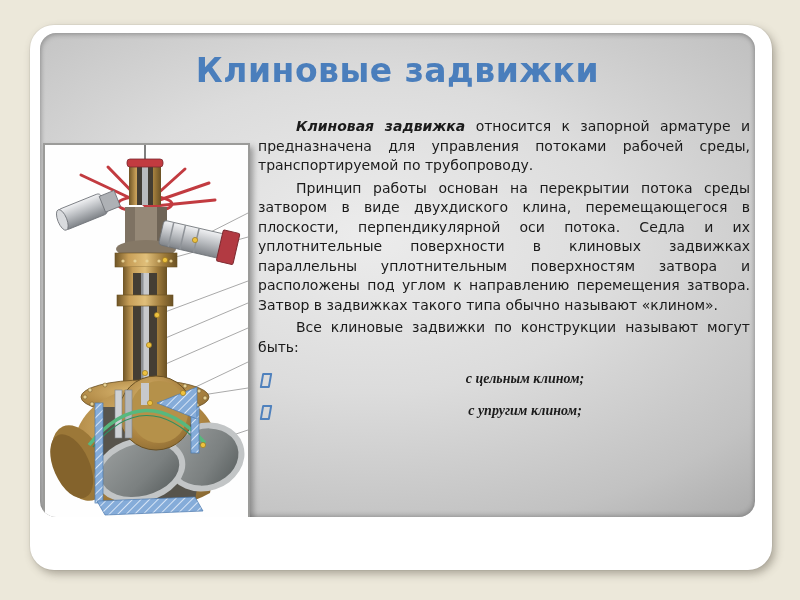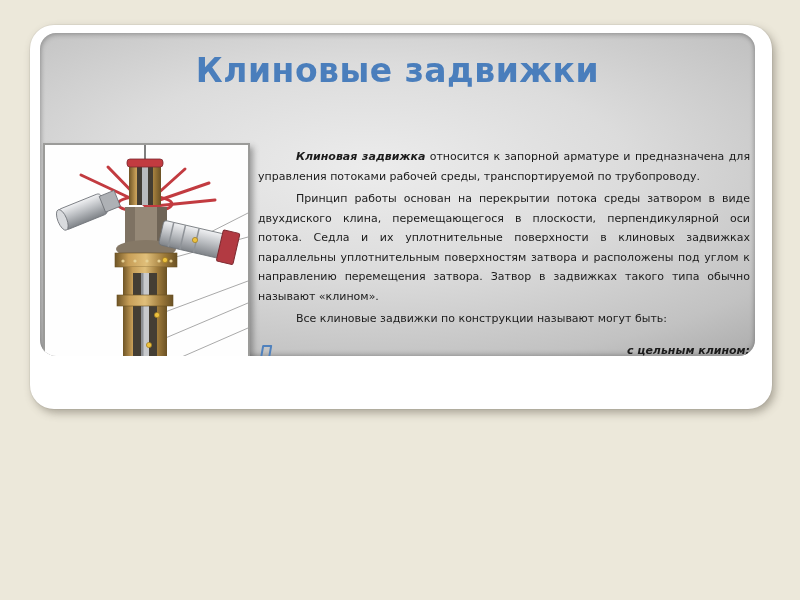--- a/index.html
+++ b/index.html
@@ -2,21 +2,21 @@
 <html><head>
 <meta charset="utf-8">
 <style>
   html,body{margin:0;padding:0;}
   .slide{
     position:relative;width:800px;height:600px;overflow:hidden;
     background:#ece8da;
     font-family:"DejaVu Sans","Liberation Sans",sans-serif;
   }
   .card{
-    position:absolute;left:30px;top:25px;width:742px;height:384px;
+    position:absolute;left:30px;top:25px;width:742px;height:545px;
     background:#ffffff;border-radius:24px;
     box-shadow:3px 4px 8px rgba(90,85,70,.45), 0 0 0 1px rgba(0,0,0,.04);
   }
   .panel{
     position:absolute;left:10px;top:8px;right:17px;bottom:53px;
     border-radius:16px;overflow:hidden;
     background:radial-gradient(ellipse 95% 85% at 46% 42%, #ececec 0%, #dcdcdc 38%, #c2c2c2 72%, #9d9d9d 100%);
     box-shadow:inset 1px 2px 5px rgba(0,0,0,.22), inset -1px -2px 5px rgba(0,0,0,.18);
   }
   .title{
@@ -24,29 +24,29 @@
     text-align:center;font-size:33px;font-weight:bold;letter-spacing:.5px;
     color:#4a7ebc;
   }
   .figure{
     position:absolute;left:3px;top:110px;width:203px;height:372px;
     background:#fefefe;border:2px solid #9b9b99;box-sizing:content-box;
     box-shadow:3px 4px 6px rgba(60,60,60,.45);
   }
   .figure svg{display:block;width:203px;height:372px;}
   .textcol{
-    position:absolute;left:218px;top:114px;width:492px;
-    color:#1b1b1b;font-size:11px;line-height:19.5px;text-align:justify;
+    position:absolute;left:218px;top:84px;width:492px;
+    color:#1b1b1b;font-size:14px;line-height:19.5px;text-align:justify;
   }
   .textcol p{margin:0 0 3px 0;text-indent:38px;}
   .lead{font-weight:bold;font-style:italic;}
   ul.klin{list-style:none;margin:0;padding:0;}
   ul.klin li{
     position:relative;padding-left:42px;margin:12px 0 1px 0;
-    font-weight:bold;font-style:italic;text-align:right;line-height:19.5px;
+    font-weight:bold;font-style:italic;text-align:center;line-height:19.5px;font-family:Liberation Serif, serif;
   }
   .bullet-sq{
     position:absolute;left:3px;top:4px;width:6px;height:11px;
     border:2px solid #4f81bd;border-radius:1px;transform:skewX(-10deg);
     background:transparent;
   }
   .tail{font-weight:normal;font-style:normal;}
 </style>
 </head>
 <body>

